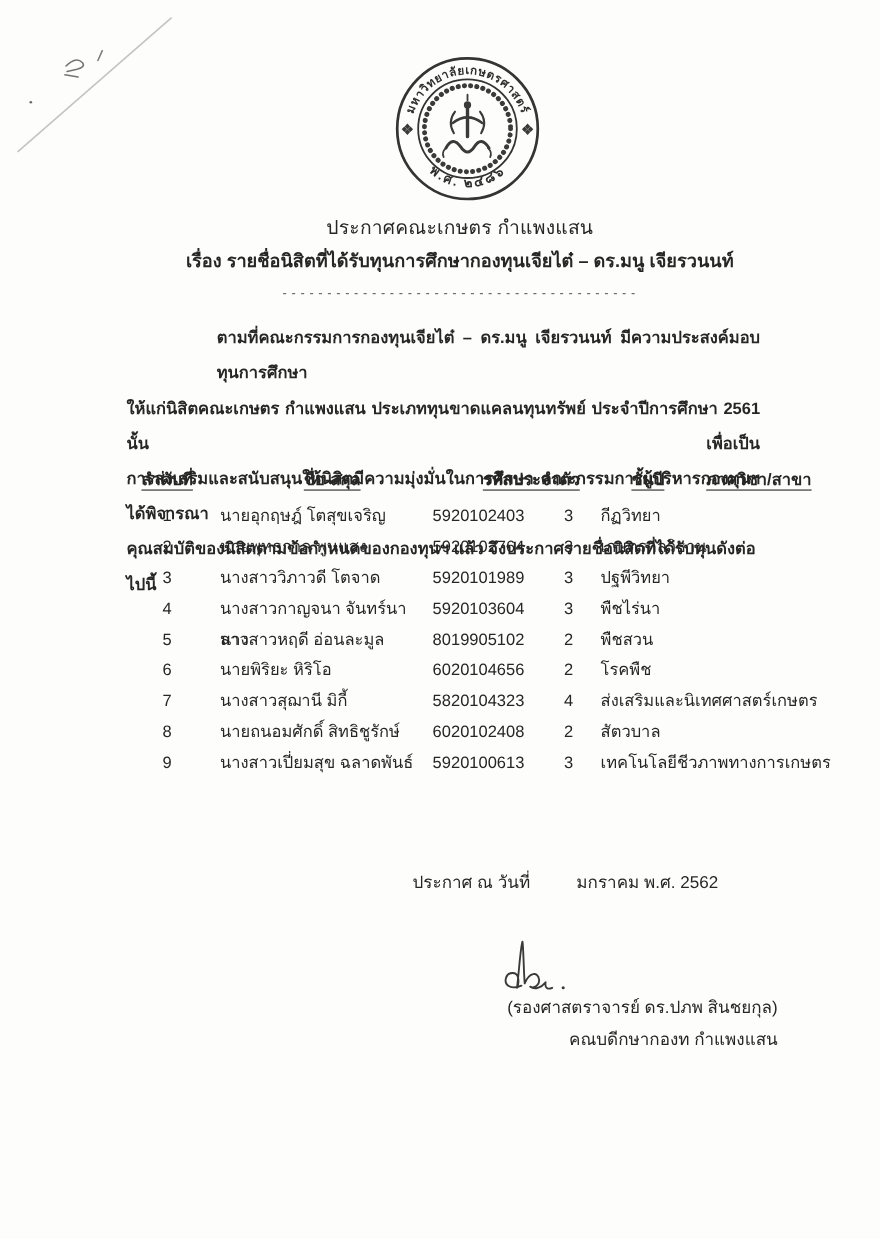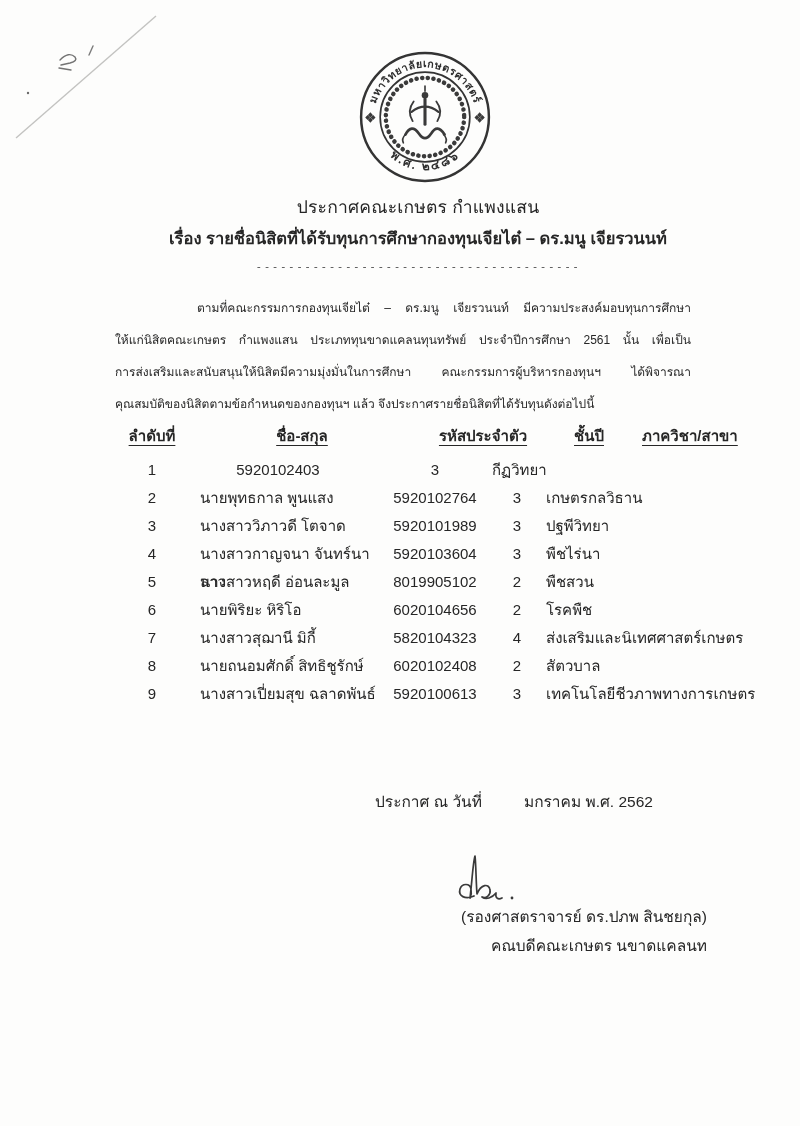--- a/index.html
+++ b/index.html
@@ -17,21 +17,21 @@
   
   #seal{left:358px;top:50px;width:134px;height:134px;}
 
   
   #doc-head{left:36px;top:194px;width:764px;text-align:center;}
   .doc-title{font-size:17.5px;font-weight:400;letter-spacing:.2px;line-height:1.55;}
   .doc-subject{font-size:16.5px;font-weight:700;line-height:1.7;margin-top:3px;}
   .doc-divider{font-size:11px;letter-spacing:1.5px;color:#4a4a4a;margin-top:8px;font-family:"DejaVu Sans Mono",monospace;}
 
   
-  #body-par{left:115px;top:292px;width:576px;font-size:12px;line-height:32px;}
+  #body-par{left:115px;top:292px;width:576px;font-size:15px;line-height:32px;font-weight:bold;}
   .pline{text-align:justify;text-align-last:justify;white-space:normal;}
   .pline.first{padding-left:82px;}
   .pline.last{text-align:left;text-align-last:left;}
 
   
   #stu-table{left:128px;top:424px;width:600px;font-size:15px;}
   .t-head,.t-row{display:grid;grid-template-columns:48px 204px 110px 54px 184px;align-items:baseline;}
   .t-head{height:32px;font-weight:700;gap:24px;}
   .t-row{height:28px;line-height:28px;}
   .h{text-decoration:underline;text-underline-offset:4px;text-decoration-thickness:1px;}
@@ -108,20 +108,21 @@
   <div class="t-head">
     <div class="h c-no">ลำดับที่</div>
     <div class="h h-name">ชื่อ-สกุล</div>
     <div class="h c-id">รหัสประจำตัว</div>
     <div class="h c-year">ชั้นปี</div>
     <div class="h c-dept">ภาควิชา/สาขา</div>
   </div>
 
   <div class="t-row">
     <div class="c-no">1</div>
+    <div class="c-name">นายอุกฤษฎ์  โตสุขเจริญ</div>
     <div class="c-id">5920102403</div>
     <div class="c-year">3</div>
     <div class="c-dept">กีฏวิทยา</div>
   </div>
   <div class="t-row">
     <div class="c-no">2</div>
     <div class="c-name">นายพุทธกาล  พูนแสง</div>
     <div class="c-id">5920102764</div>
     <div class="c-year">3</div>
     <div class="c-dept">เกษตรกลวิธาน</div>
@@ -184,14 +185,14 @@
 </div>
 
 <svg id="signature" class="abs" viewBox="0 0 120 62">
   <path d="M36,48 c-9,4 -16,0 -14,-7 c2,-6 10,-6 11,0 c1,5 -1,9 -1,9 c2,-16 3,-36 5,-42 c1,8 1,26 2,38 c4,-10 12,-11 13,-4 c1,5 -4,9 -8,7 c4,3 10,1 14,-4 c-1,5 2,7 6,5" fill="none" stroke="#3a3a3a" stroke-width="1.7" stroke-linecap="round" stroke-linejoin="round"></path>
   <circle cx="74" cy="50" r="1.4" fill="#3a3a3a"></circle>
   </svg>
 <span class="sr">ปภพ.</span>
 
 <div id="signer" class="abs">
   <div>(รองศาสตราจารย์ ดร.ปภพ  สินชยกุล)</div>
-  <div>คณบดีคณะเกษตร นขาดแคลนท</div>
+  <div>คณบดีกษากองท กำแพงแสน</div>
 </div>
 
 </body></html>

